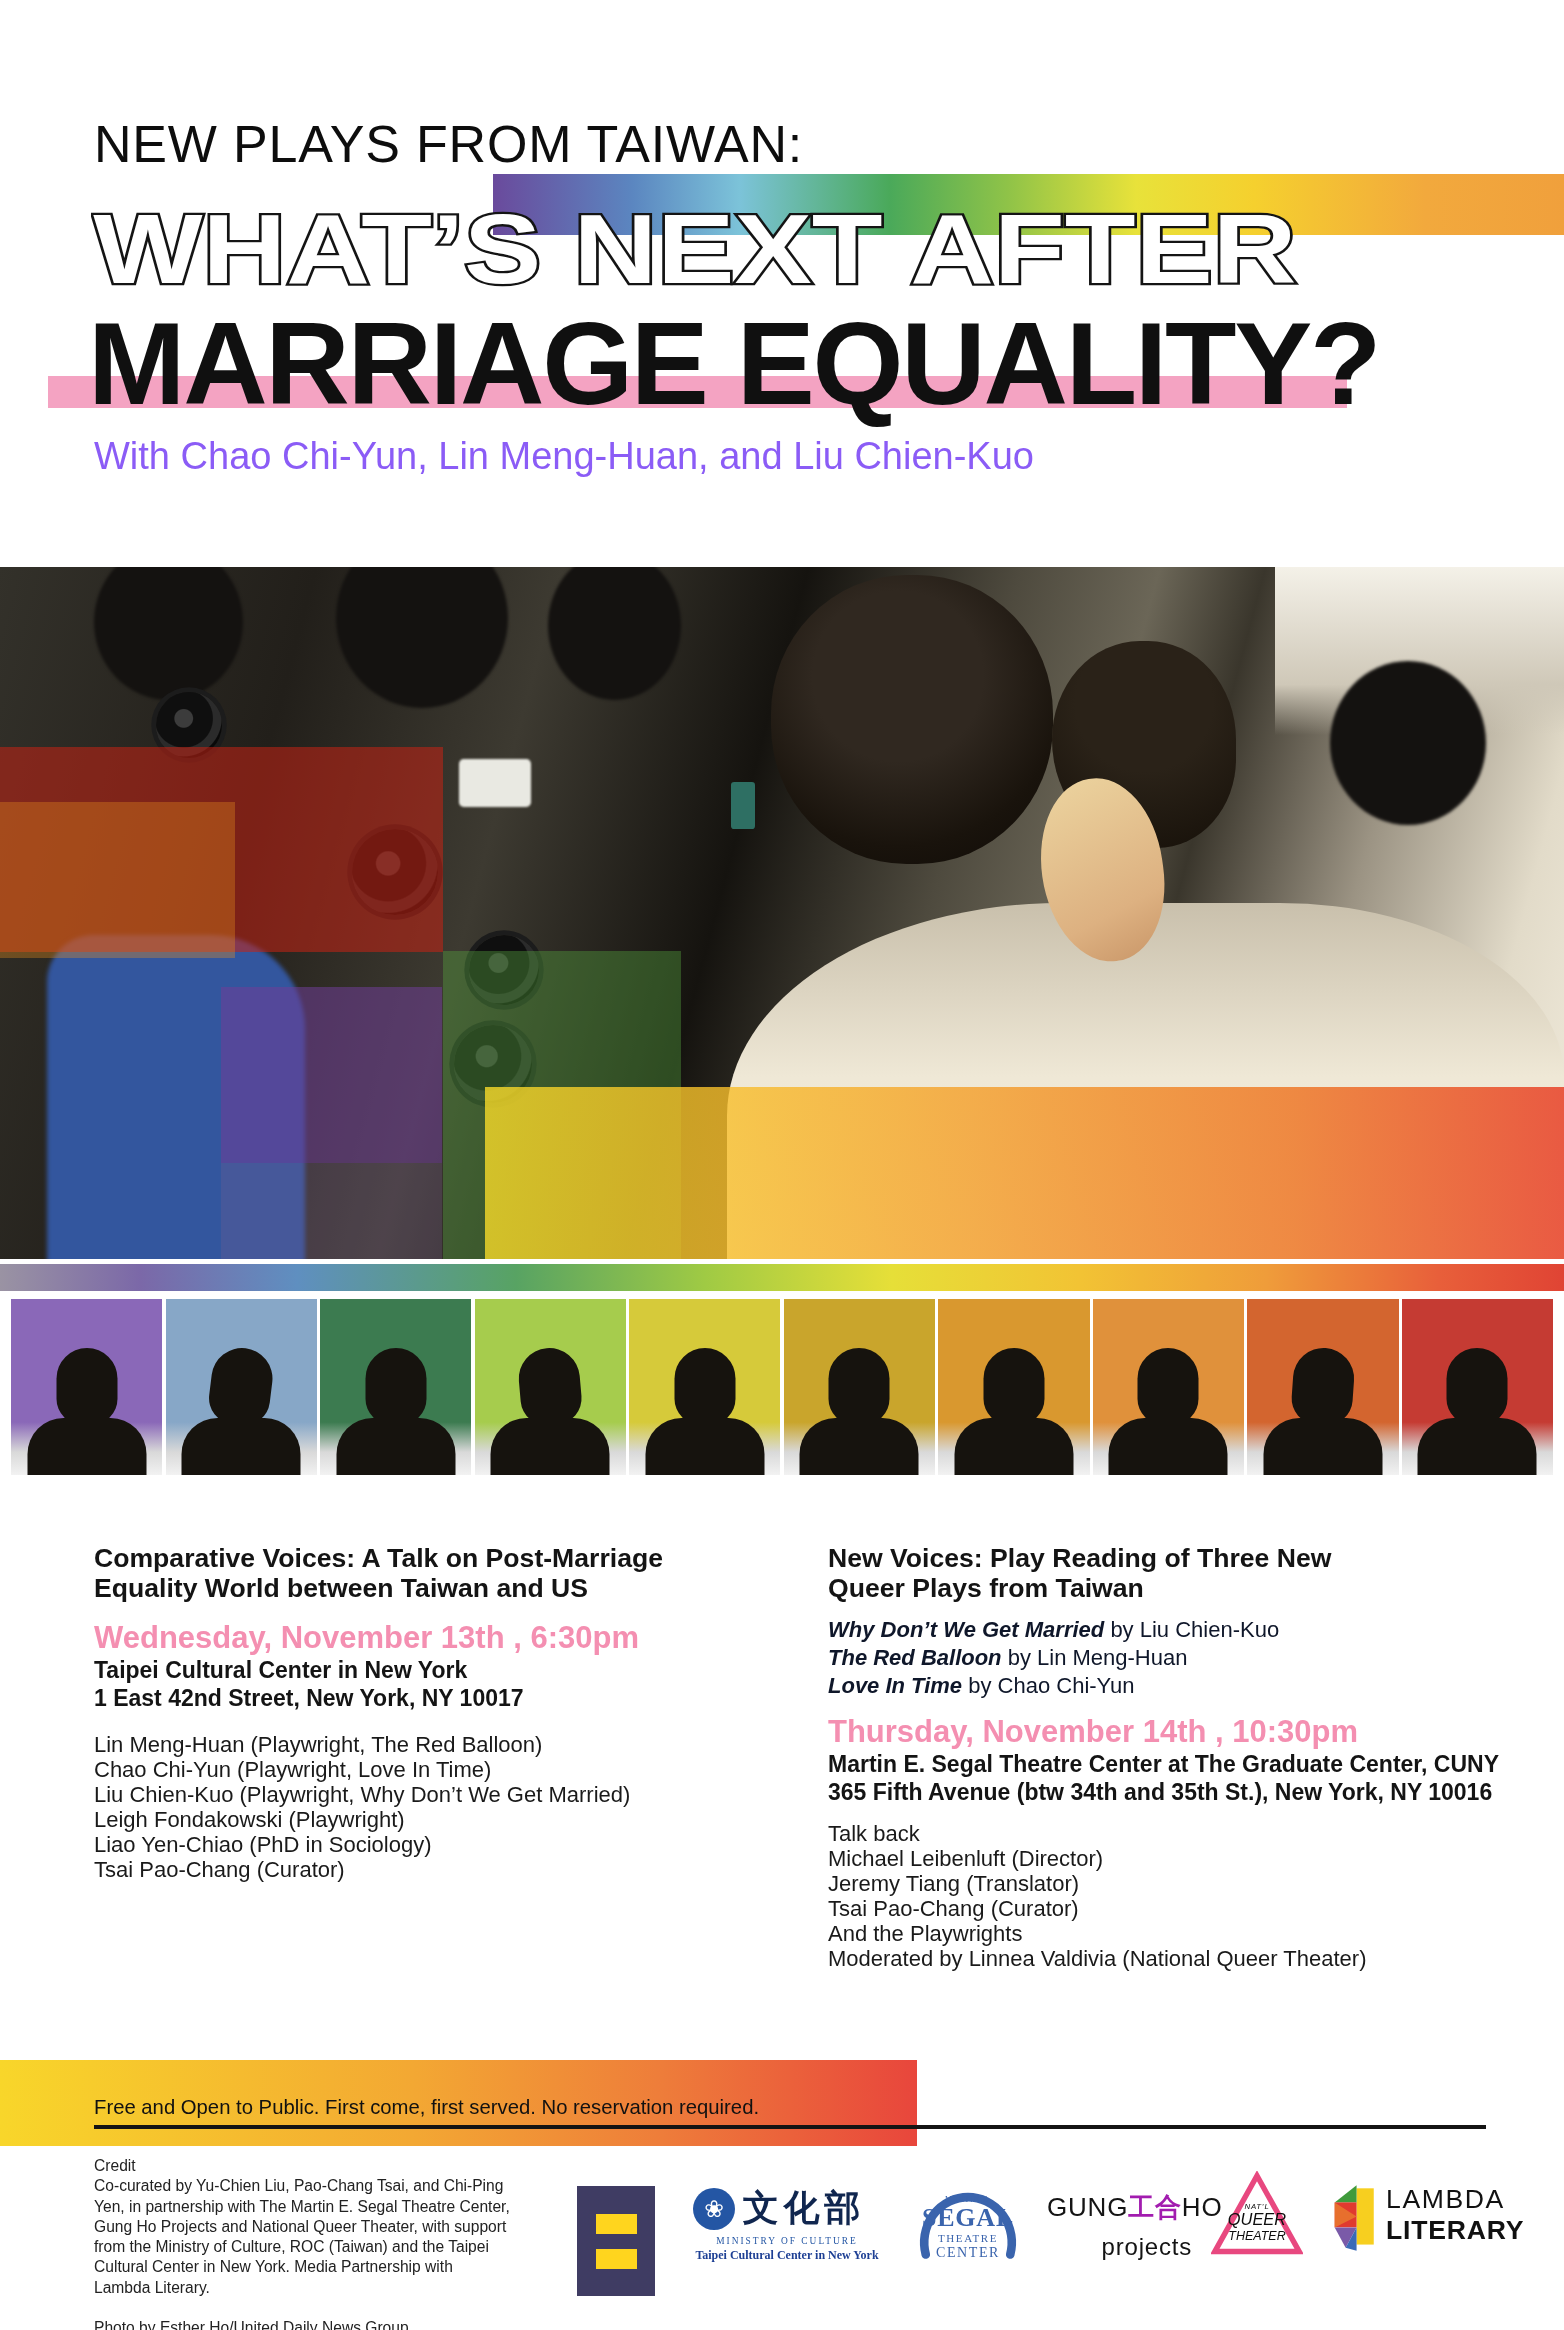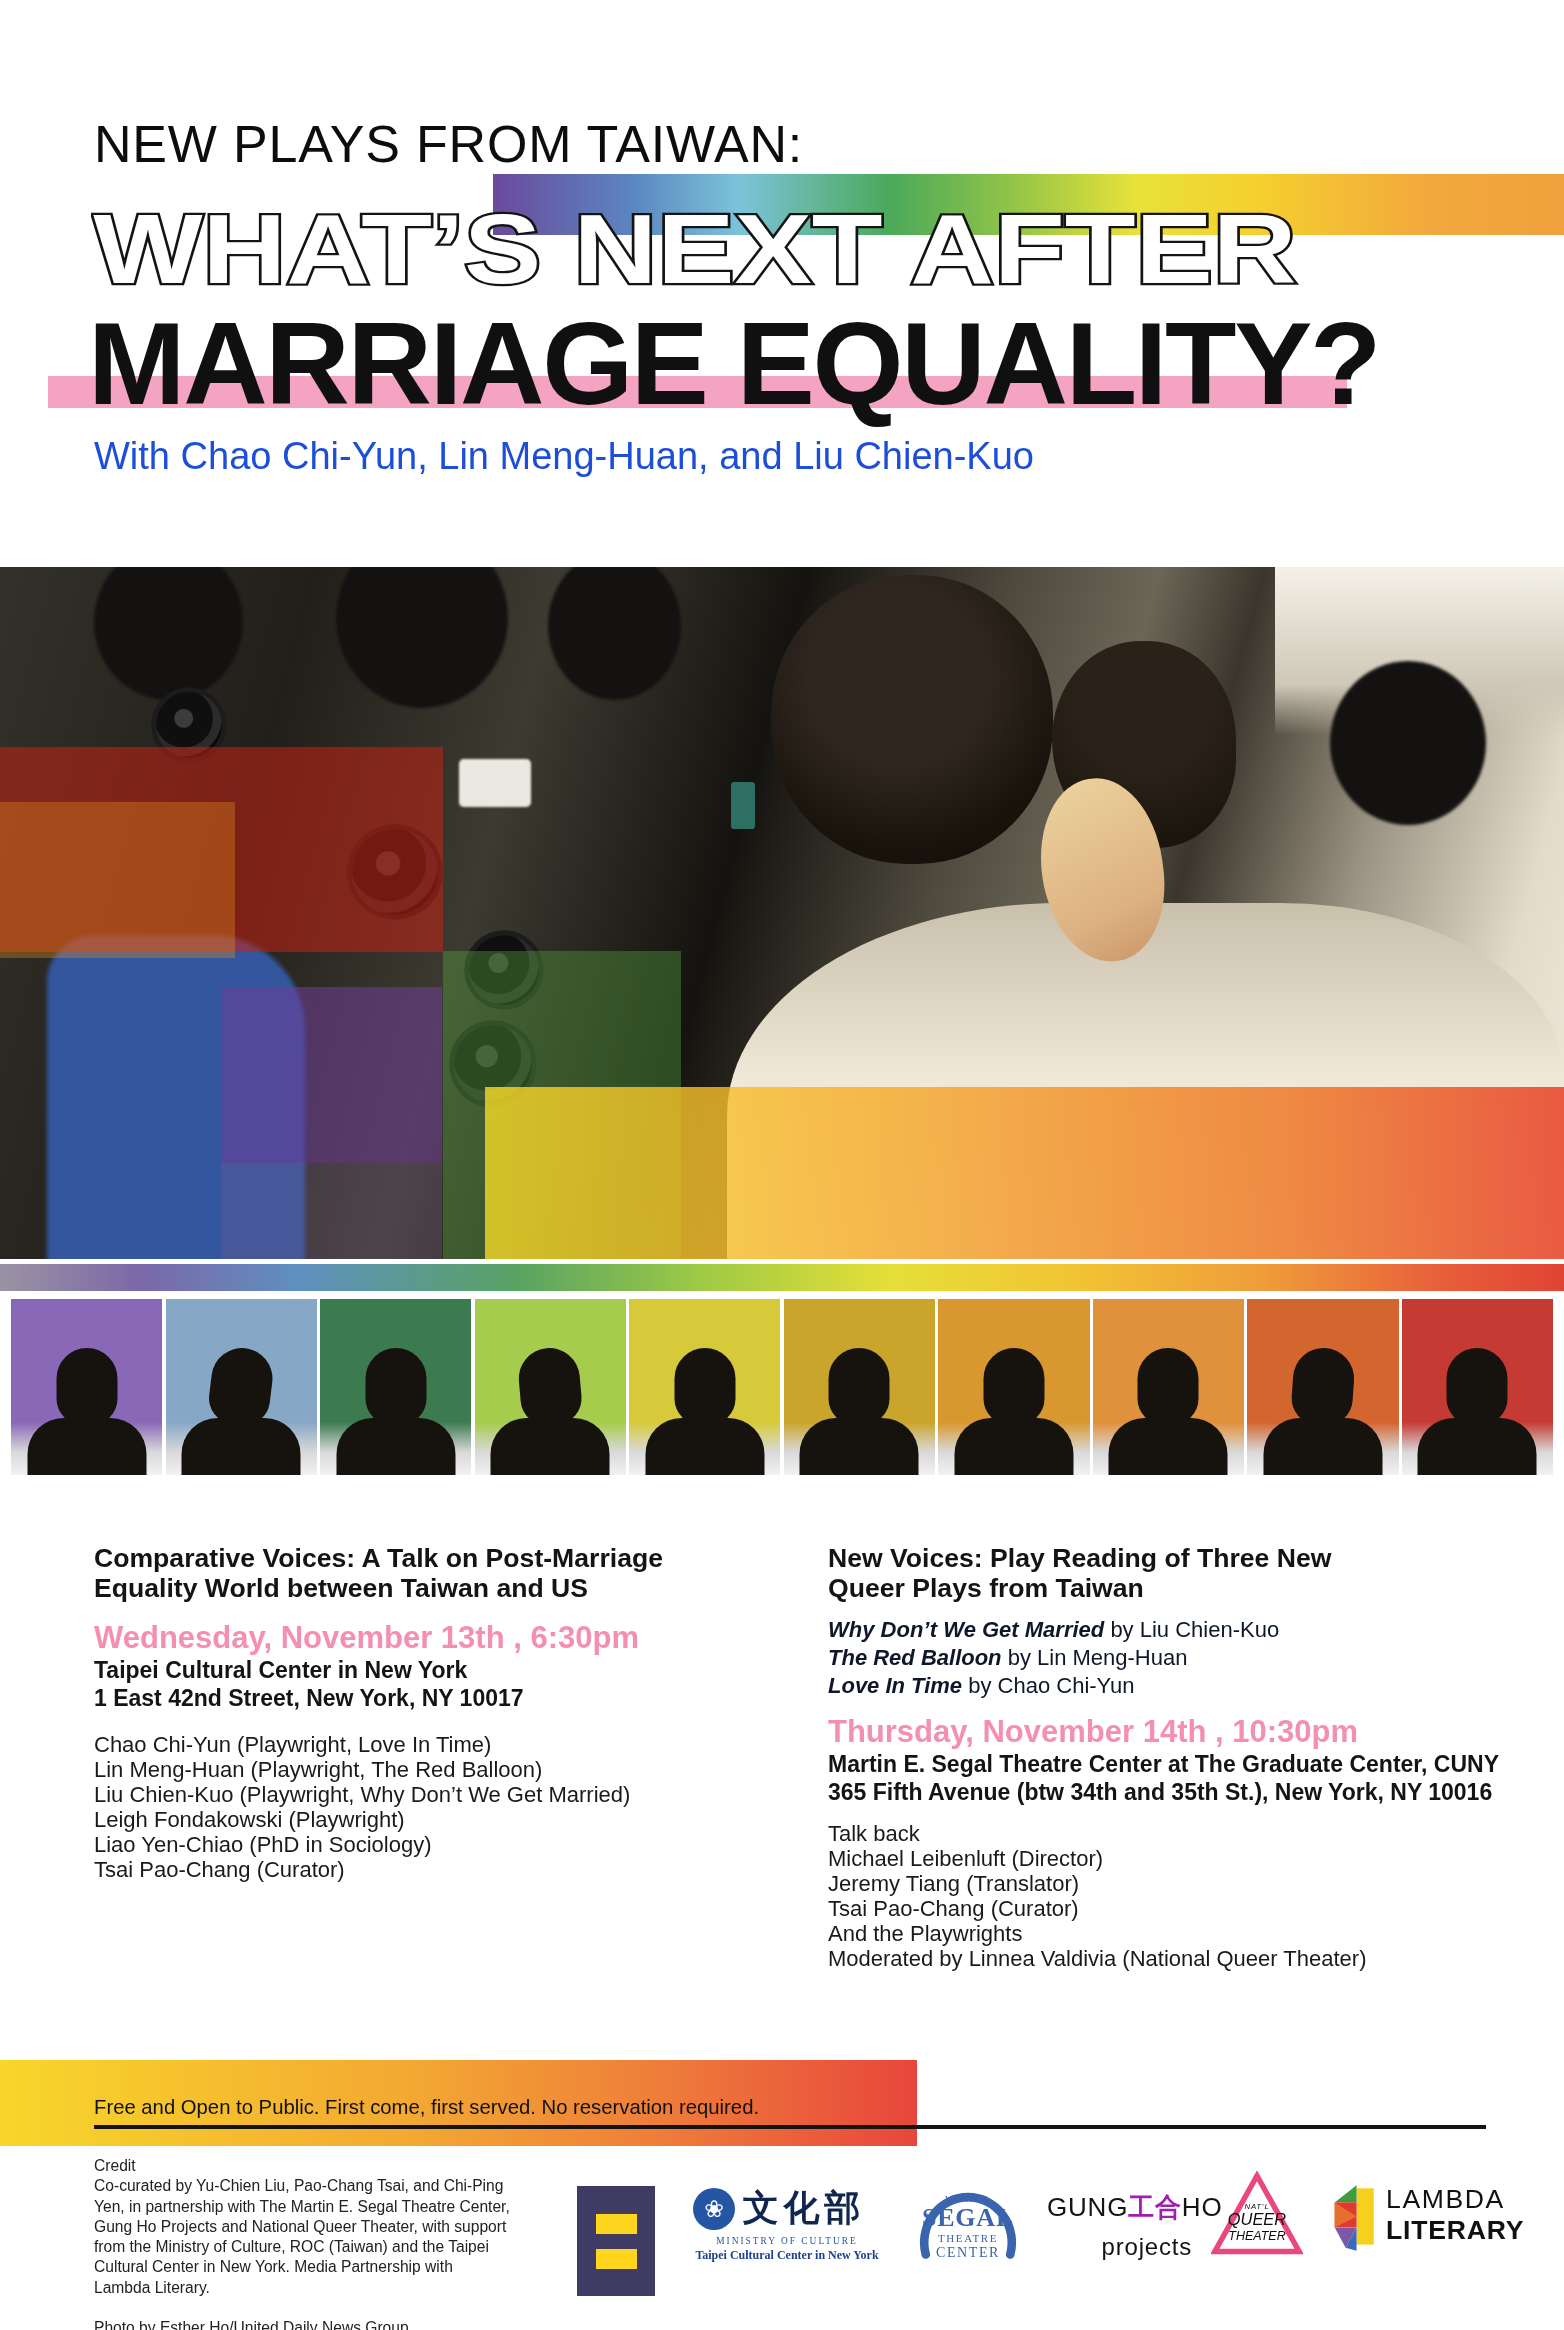--- a/index.html
+++ b/index.html
@@ -6,21 +6,21 @@
   .poster{position:relative;width:1564px;height:2330px;background:#ffffff;overflow:hidden;
           font-family:"Liberation Sans",sans-serif;color:#111;}
 
   
   .kicker{position:absolute;left:94px;top:114px;font-size:52px;font-weight:500;letter-spacing:0.8px;color:#0d0d0d;white-space:nowrap;}
   .grad-bar{position:absolute;left:493px;top:174px;width:1072px;height:61px;
     background:linear-gradient(90deg,#6a4a9c 0%,#5b86c0 13%,#7cc3d9 23%,#4aa95a 37%,#8fc348 48%,#e8e23a 60%,#f5d02e 71%,#f2a93d 87%,#f0a03c 100%);}
   .title-outline{position:absolute;left:91px;top:185px;}
   .title-solid{position:absolute;left:88px;top:305px;font-size:117px;font-weight:800;letter-spacing:-2.3px;line-height:1;white-space:nowrap;color:#101010;}
   .pink-bar{position:absolute;left:48px;top:376px;width:1299px;height:32px;background:#f4a3c2;}
-  .subtitle{position:absolute;left:94px;top:435px;font-size:38px;font-weight:400;color:#1d4ed8;white-space:nowrap;}
+  .subtitle{position:absolute;left:94px;top:435px;font-size:38px;font-weight:400;color:#8b5cf6;white-space:nowrap;}
 
   
   .photo{position:absolute;left:0;top:567px;width:1564px;height:724px;overflow:hidden;
     background:linear-gradient(105deg,#33312a 0%,#221f1a 18%,#3d3a31 32%,#15130f 46%,#4e4a3e 58%,#6b6657 66%,#3a362c 72%,#9b9383 82%,#e2dbc9 92%,#f2ecdd 100%);}
   .photo *{position:absolute;}
   .crowd-bright{left:1275px;top:0;width:289px;height:168px;background:linear-gradient(180deg,#f4f1e8 0%,#cfc8b8 70%,rgba(207,200,184,0));}
   .crowd-head{background:#141210;border-radius:50%;filter:blur(1.6px);}
   .flash{background:#e9e9e2;border-radius:4.7px;filter:blur(0.8px);}
   .lens{border-radius:50%;background:radial-gradient(circle at 42% 40%,#3c3c3c 0 16%,#0f0f0f 18% 52%,#2b2b2b 54% 68%,#090909 70% 100%);box-shadow:0 0 0 4.7px #1c1c1c;}
   .badge{background:#2e6f63;border-radius:3.1px;}
@@ -177,22 +177,22 @@
     <div class="ev-heading">
       <div>Comparative Voices: A Talk on Post-Marriage</div>
       <div>Equality World between Taiwan and US</div>
     </div>
     <div class="ev-date">Wednesday, November 13th , 6:30pm</div>
     <div class="ev-venue">
       <div>Taipei Cultural Center in New York</div>
       <div>1 East 42nd Street, New York, NY 10017</div>
     </div>
     <div class="ev-list">
+      <div>Lin Meng-Huan (Playwright, The Red Balloon)</div>
       <div>Chao Chi-Yun (Playwright, Love In Time)</div>
-      <div>Lin Meng-Huan (Playwright, The Red Balloon)</div>
       <div>Liu Chien-Kuo (Playwright, Why Don’t We Get Married)</div>
       <div>Leigh Fondakowski (Playwright)</div>
       <div>Liao Yen-Chiao (PhD in Sociology)</div>
       <div>Tsai Pao-Chang (Curator)</div>
     </div>
   </div>
 
   <div class="col col-right">
     <div class="ev-heading">
       <div>New Voices: Play Reading of Three New</div>

